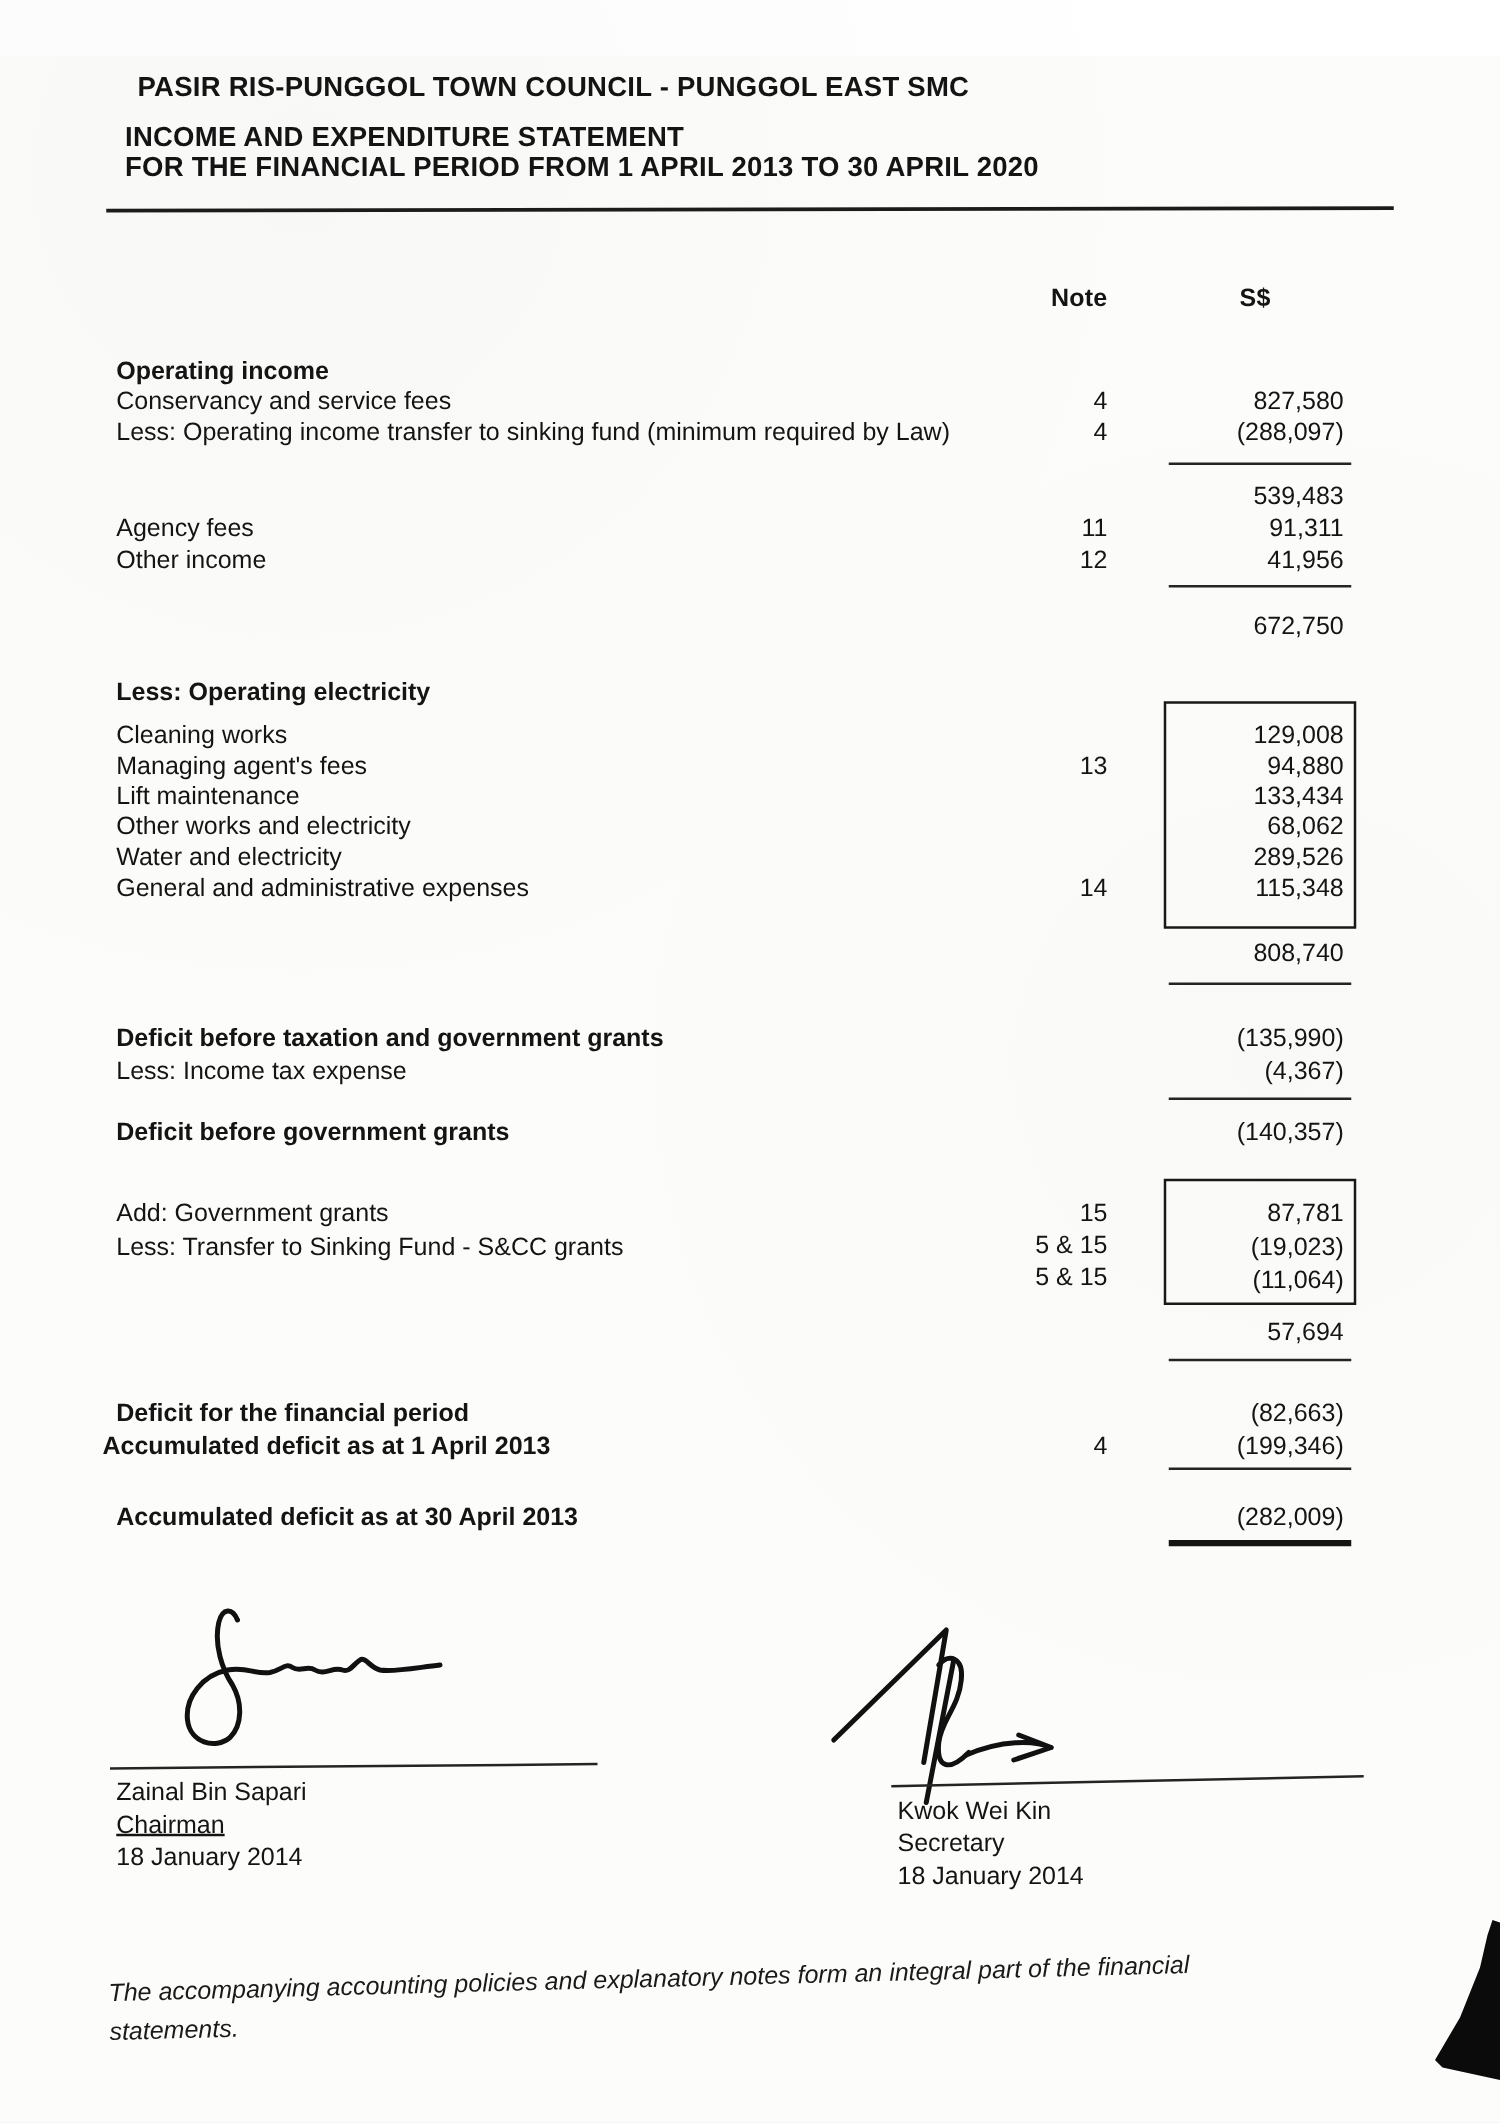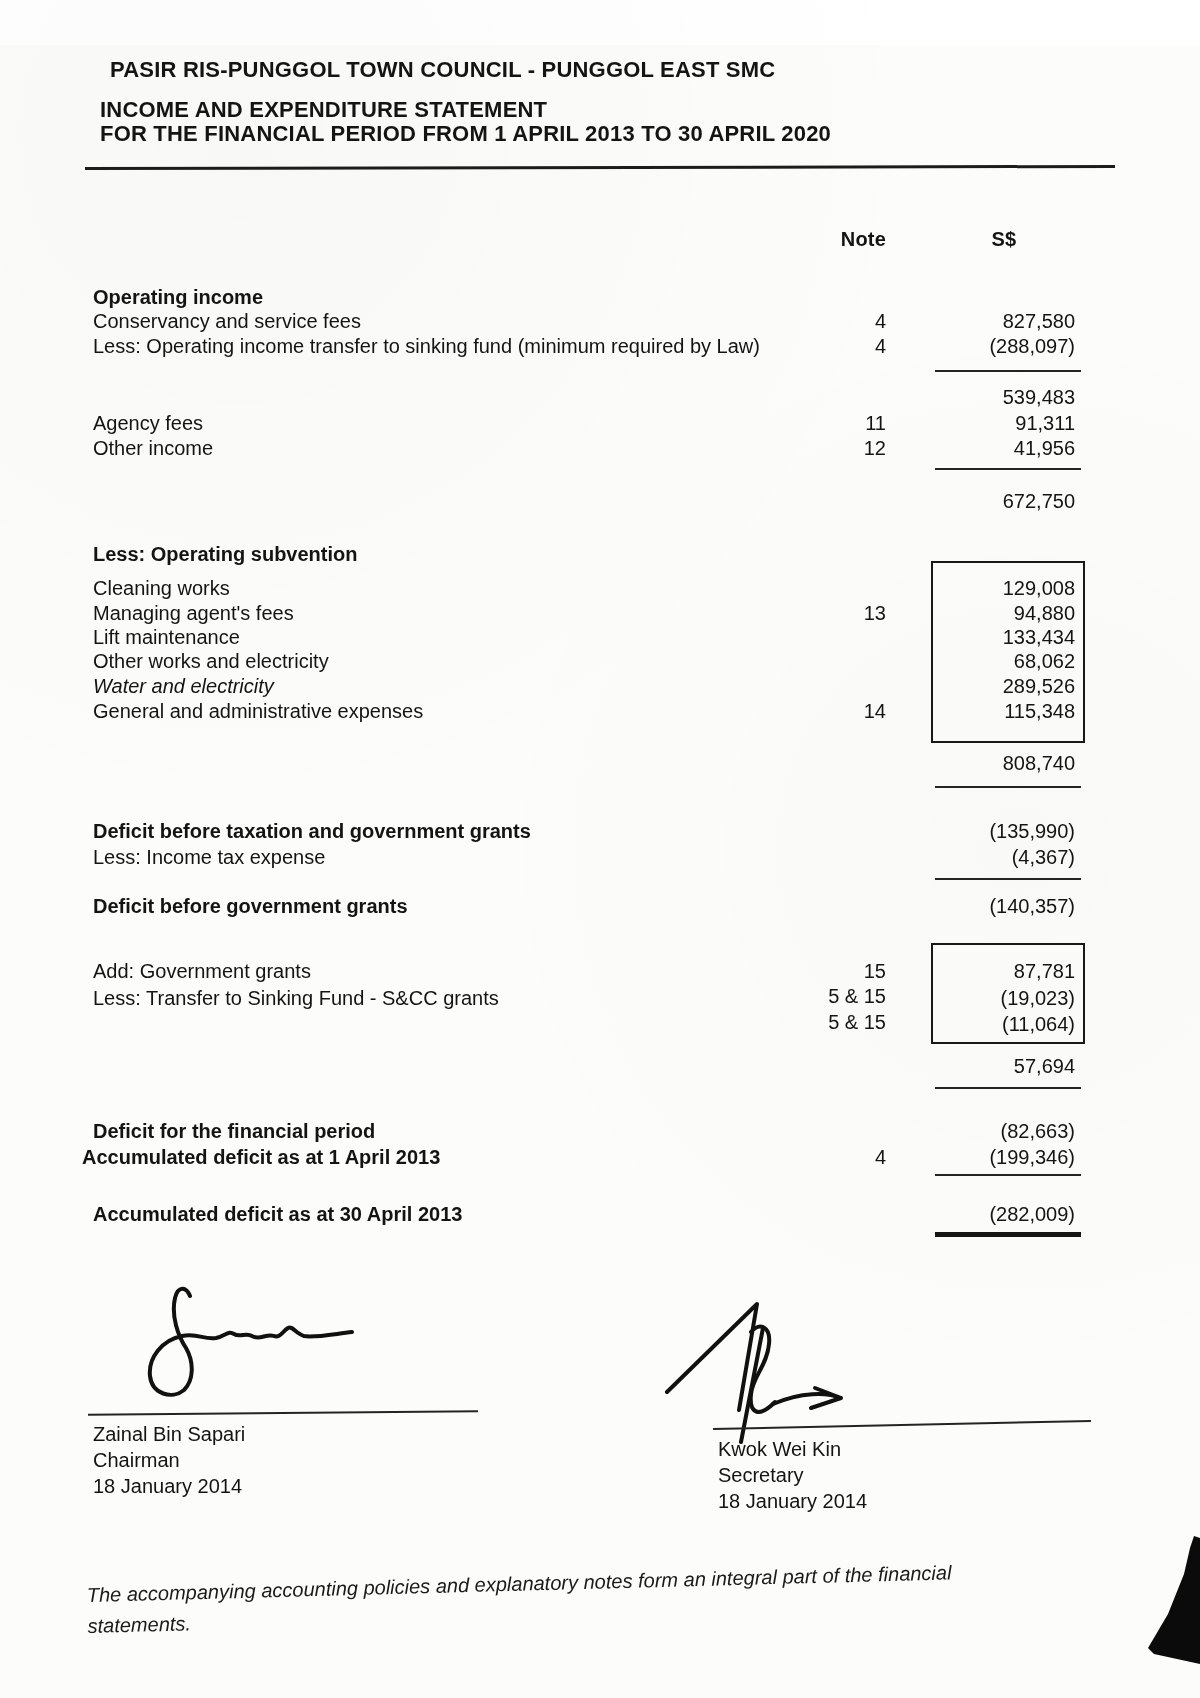--- a/index.html
+++ b/index.html
@@ -71,38 +71,38 @@
   <div class="abs note" style="top:412px;">11</div>
   <div class="abs amt" style="top:412px;">91,311</div>
 
   <div class="abs lbl" style="left:93px;top:437px;">Other income</div>
   <div class="abs note" style="top:437px;">12</div>
   <div class="abs amt" style="top:437px;">41,956</div>
 
   <div class="abs sumline" style="top:468px;"></div>
   <div class="abs amt" style="top:490px;">672,750</div>
 
-  <div class="abs lbl b" style="left:93px;top:543px;">Less: Operating subvention</div>
+  <div class="abs lbl b" style="left:93px;top:543px;">Less: Operating electricity</div>
 
   <div class="abs box" style="left:931px;top:561px;width:150px;height:178px;"></div>
 
   <div class="abs lbl" style="left:93px;top:577px;">Cleaning works</div>
   <div class="abs amt" style="top:577px;">129,008</div>
 
   <div class="abs lbl" style="left:93px;top:602px;">Managing agent's fees</div>
   <div class="abs note" style="top:602px;">13</div>
   <div class="abs amt" style="top:602px;">94,880</div>
 
   <div class="abs lbl" style="left:93px;top:626px;">Lift maintenance</div>
   <div class="abs amt" style="top:626px;">133,434</div>
 
   <div class="abs lbl" style="left:93px;top:650px;">Other works and electricity</div>
   <div class="abs amt" style="top:650px;">68,062</div>
 
-  <div class="abs lbl" style="left:93px;top:675px;font-style:italic;">Water and electricity</div>
+  <div class="abs lbl" style="left:93px;top:675px;">Water and electricity</div>
   <div class="abs amt" style="top:675px;">289,526</div>
 
   <div class="abs lbl" style="left:93px;top:700px;">General and administrative expenses</div>
   <div class="abs note" style="top:700px;">14</div>
   <div class="abs amt" style="top:700px;">115,348</div>
 
   <div class="abs amt" style="top:752px;">808,740</div>
   <div class="abs sumline" style="top:786px;"></div>
 
   <div class="abs lbl b" style="left:93px;top:820px;">Deficit before taxation and government grants</div>
@@ -144,21 +144,21 @@
   <div class="abs lbl b" style="left:93px;top:1203px;">Accumulated deficit as at 30 April 2013</div>
   <div class="abs amt" style="top:1203px;">(282,009)</div>
 
   <div class="abs sumline thick" style="top:1232px;"></div>
 
   <svg class="abs sig" style="left:138px;top:1278px;" width="300" height="130" viewBox="0 0 300 130">
     <path d="M52,18 C48,8 40,8 37,20 C33,38 40,58 48,70 C56,84 56,102 46,112 C34,122 14,116 12,98 C10,80 24,62 44,58 C60,55 66,62 78,60 C88,58 90,52 96,56 C102,60 108,54 114,58 C122,63 128,55 136,58 C142,60 144,54 150,50 C154,47 158,56 166,58 C176,60 196,56 214,54" stroke-width="4"></path>
   </svg>
   <div class="abs sig-line" style="left:88px;top:1412px;width:390px;transform:rotate(-0.5deg);"></div>
   <div class="abs sig-text" style="left:93px;top:1421px;">Zainal Bin Sapari</div>
-  <div class="abs sig-text" style="left:93px;top:1447px;">Chairman</div>
+  <div class="abs sig-text" style="left:93px;top:1447px;text-decoration:underline;">Chairman</div>
   <div class="abs sig-text" style="left:93px;top:1473px;">18 January 2014</div>
 
   <svg class="abs sig" style="left:655px;top:1292px;" width="260" height="160" viewBox="0 0 260 160">
     <path d="M12,100 L102,12 L84,118 M96,40 C104,30 116,34 114,52 C112,74 98,84 96,102 C94,122 104,126 120,110" stroke-width="4"></path>
     <path d="M86,150 L108,36" stroke-width="4"></path>
     <path d="M118,112 C146,100 172,100 186,106 L160,96 M186,106 L156,116" stroke-width="4"></path>
   </svg>
   <div class="abs sig-line" style="left:713px;top:1424px;width:378px;transform:rotate(-1.2deg);"></div>
   <div class="abs sig-text" style="left:718px;top:1436px;">Kwok Wei Kin</div>
   <div class="abs sig-text" style="left:718px;top:1462px;">Secretary</div>

